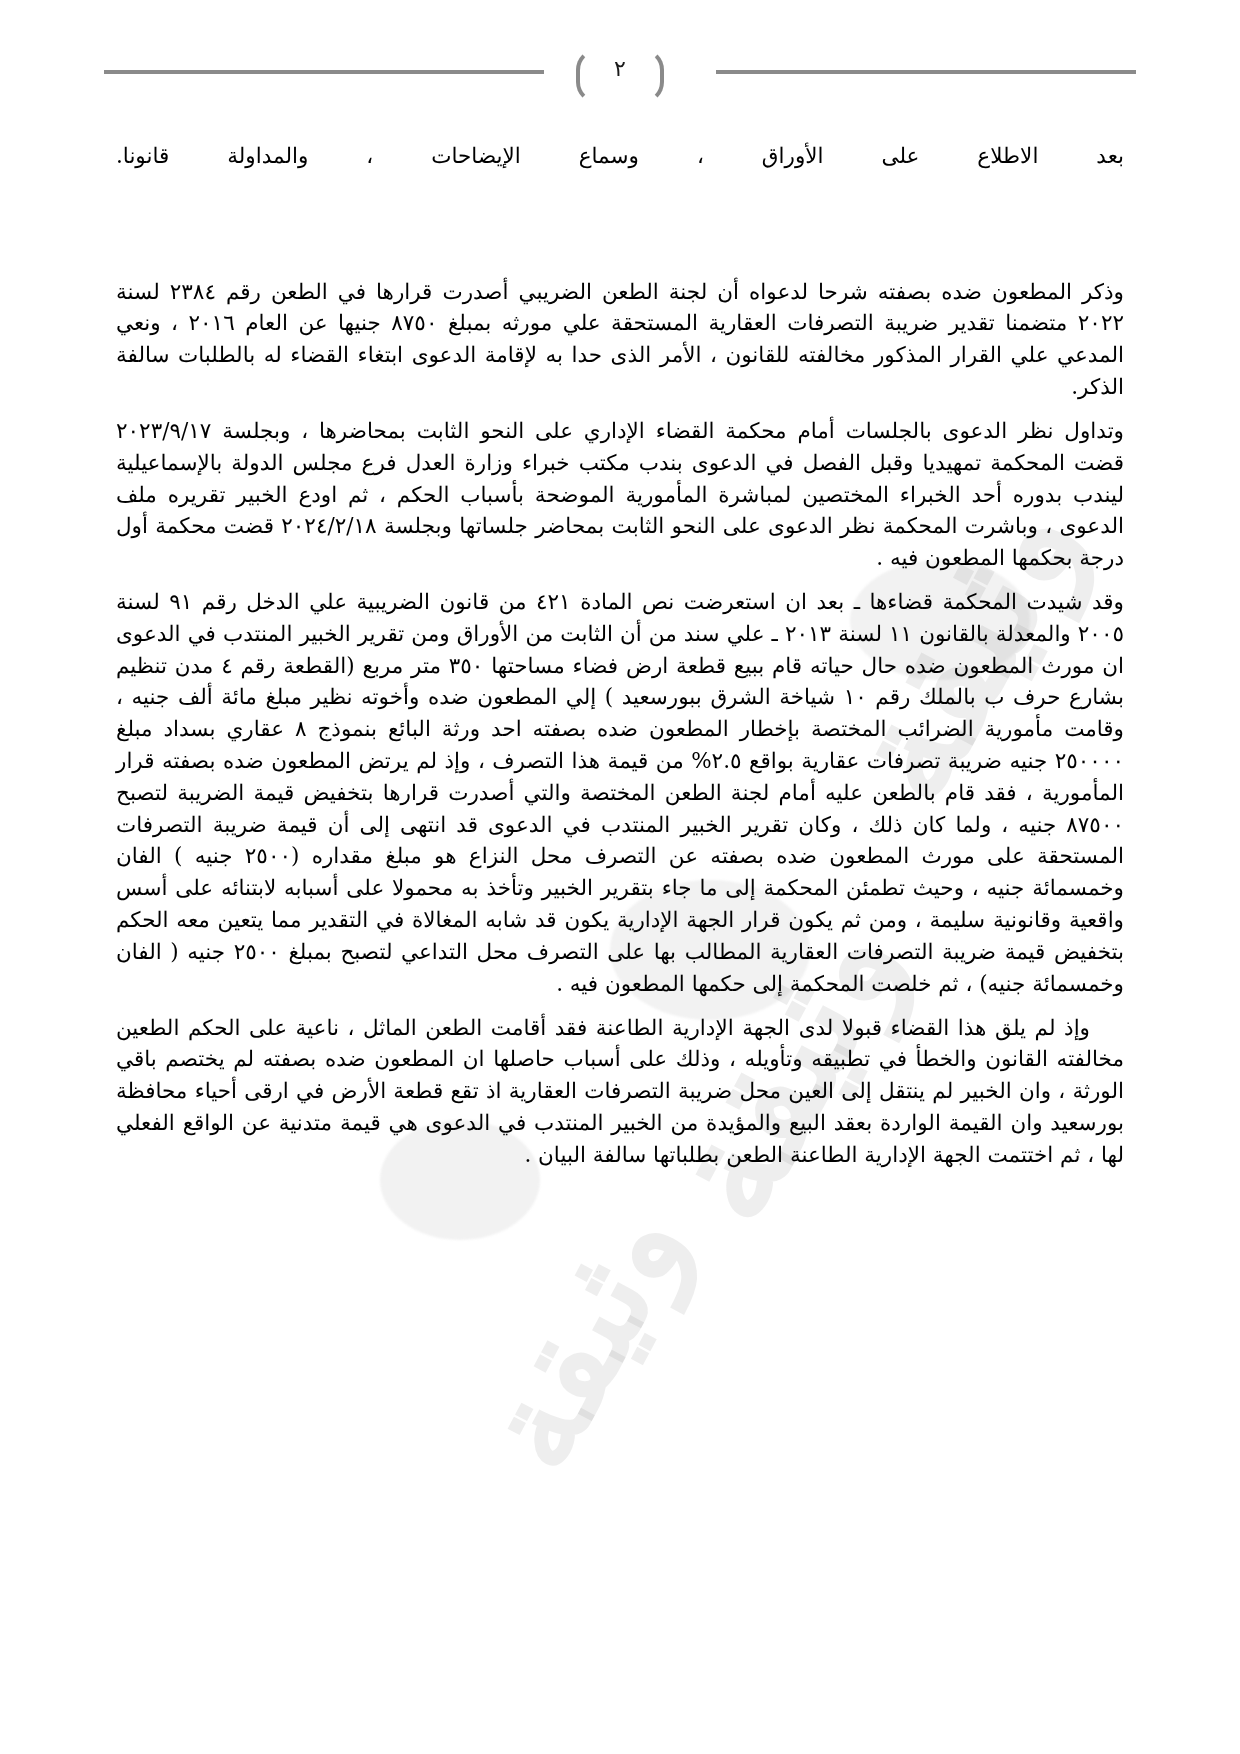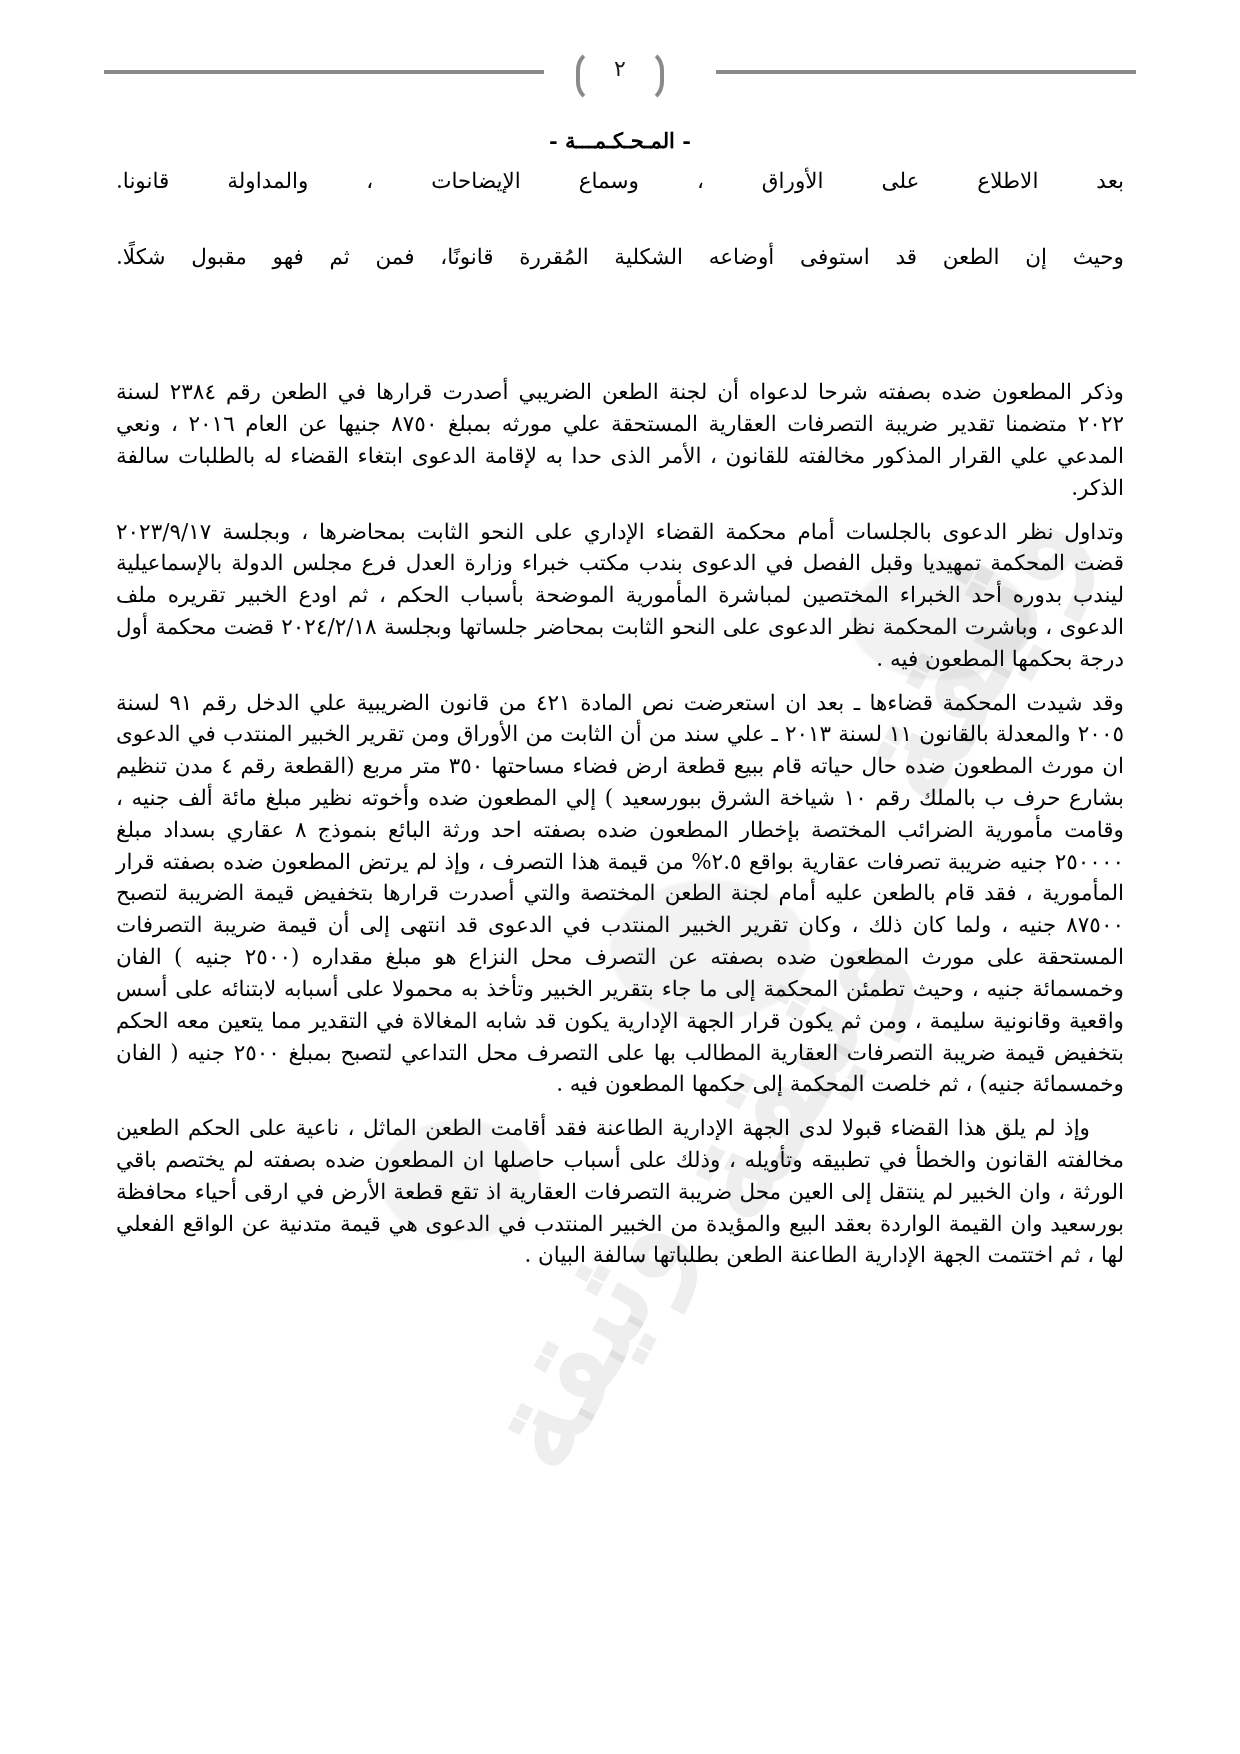--- a/index.html
+++ b/index.html
@@ -141,24 +141,22 @@
     <div class="rule rule-left"></div>
     <div class="pagenum-box">
       <div class="brk brk-r"></div>
       <div class="brk brk-l"></div>
       <div class="pagenum">٢</div>
     </div>
   </div>
 
   <div class="content">
 
-    <div class="doc-title">- المـحـكـمـــة -</div>
 
     <p class="para center-last">بعد الاطلاع على الأوراق ، وسماع الإيضاحات ، والمداولة قانونا.</p>
-    <p class="para center-last">وحيث إن الطعن قد استوفى أوضاعه الشكلية المُقررة قانونًا، فمن ثم فهو مقبول شكلًا.</p>
 
     <div class="gap"></div>
 
     <p class="para">وذكر المطعون ضده بصفته شرحا لدعواه أن لجنة الطعن الضريبي أصدرت قرارها في الطعن رقم ٢٣٨٤ لسنة ٢٠٢٢ متضمنا تقدير ضريبة التصرفات العقارية المستحقة علي مورثه بمبلغ ٨٧٥٠ جنيها عن العام ٢٠١٦ ، ونعي المدعي علي القرار المذكور مخالفته للقانون ، الأمر الذى حدا به لإقامة الدعوى ابتغاء القضاء له بالطلبات سالفة الذكر.</p>
     <p class="para">وتداول نظر الدعوى بالجلسات أمام محكمة القضاء الإداري على النحو الثابت بمحاضرها ، وبجلسة ٢٠٢٣/٩/١٧ قضت المحكمة تمهيديا وقبل الفصل في الدعوى بندب مكتب خبراء وزارة العدل فرع مجلس الدولة بالإسماعيلية ليندب بدوره أحد الخبراء المختصين لمباشرة المأمورية الموضحة بأسباب الحكم ، ثم اودع الخبير تقريره ملف الدعوى ، وباشرت المحكمة نظر الدعوى على النحو الثابت بمحاضر جلساتها  وبجلسة ٢٠٢٤/٢/١٨ قضت محكمة أول درجة بحكمها المطعون فيه .</p>
     <p class="para">وقد شيدت المحكمة قضاءها ـ بعد ان استعرضت نص المادة ٤٢١ من قانون الضريبية علي الدخل رقم ٩١ لسنة ٢٠٠٥ والمعدلة بالقانون ١١ لسنة ٢٠١٣ ـ علي سند من أن الثابت من الأوراق ومن تقرير الخبير المنتدب في الدعوى ان مورث المطعون ضده حال حياته قام ببيع قطعة ارض فضاء مساحتها ٣٥٠ متر مربع (القطعة رقم ٤ مدن تنظيم بشارع حرف ب بالملك رقم ١٠ شياخة الشرق ببورسعيد ) إلي المطعون ضده وأخوته نظير مبلغ مائة ألف جنيه ، وقامت مأمورية الضرائب المختصة بإخطار المطعون ضده بصفته احد ورثة البائع بنموذج ٨ عقاري بسداد مبلغ ٢٥٠٠٠٠ جنيه ضريبة تصرفات عقارية بواقع ٢.٥% من قيمة هذا التصرف ، وإذ لم يرتض المطعون ضده بصفته قرار المأمورية ، فقد قام بالطعن عليه أمام لجنة الطعن المختصة والتي أصدرت قرارها بتخفيض قيمة الضريبة لتصبح ٨٧٥٠٠ جنيه ، ولما كان ذلك ، وكان تقرير الخبير المنتدب في الدعوى قد انتهى إلى أن قيمة ضريبة التصرفات المستحقة على مورث المطعون ضده بصفته عن التصرف محل النزاع هو مبلغ مقداره (٢٥٠٠ جنيه ) الفان وخمسمائة جنيه ، وحيث تطمئن المحكمة إلى ما جاء بتقرير الخبير وتأخذ به محمولا على أسبابه لابتنائه على أسس واقعية وقانونية سليمة ، ومن ثم يكون قرار الجهة الإدارية يكون قد شابه المغالاة في التقدير مما يتعين معه الحكم بتخفيض قيمة ضريبة التصرفات العقارية المطالب بها على التصرف محل التداعي لتصبح بمبلغ ٢٥٠٠ جنيه ( الفان وخمسمائة جنيه) ، ثم خلصت المحكمة إلى حكمها المطعون فيه .</p>
     <p class="para indent">وإذ لم يلق هذا القضاء قبولا لدى الجهة الإدارية الطاعنة فقد أقامت الطعن الماثل ، ناعية على الحكم الطعين مخالفته القانون والخطأ في تطبيقه وتأويله ، وذلك على أسباب حاصلها ان المطعون ضده بصفته لم يختصم باقي الورثة ، وان الخبير لم ينتقل إلى العين محل ضريبة التصرفات العقارية اذ تقع قطعة الأرض في ارقى أحياء محافظة بورسعيد وان القيمة الواردة بعقد البيع والمؤيدة من الخبير المنتدب في الدعوى هي قيمة متدنية عن الواقع الفعلي لها ، ثم اختتمت الجهة الإدارية الطاعنة الطعن بطلباتها سالفة البيان .</p>
 
   </div>
 </div>

